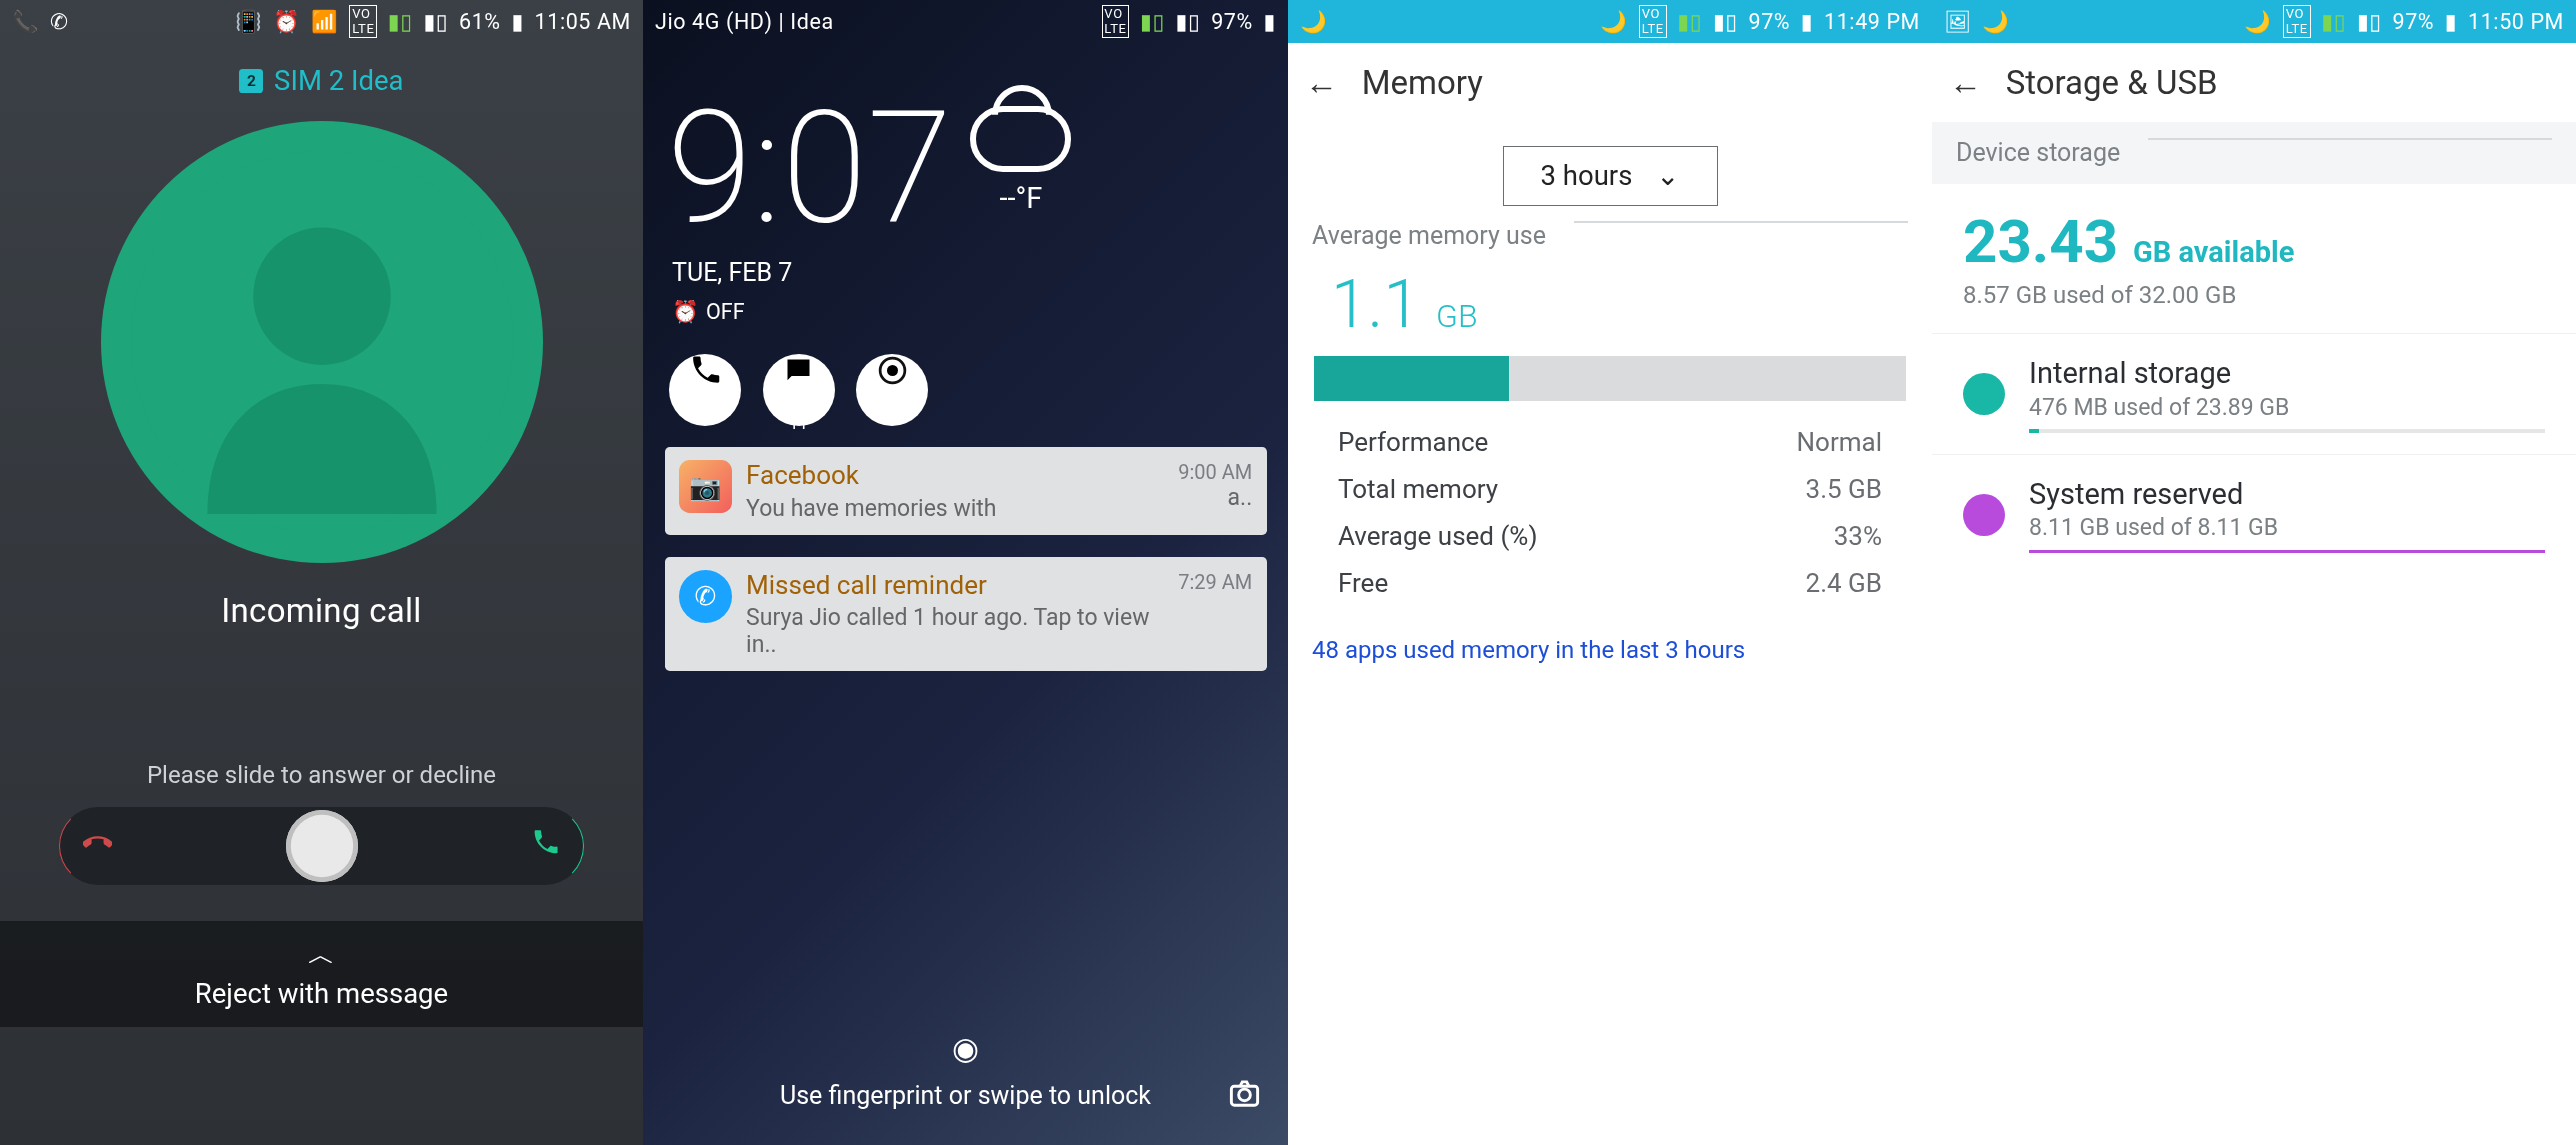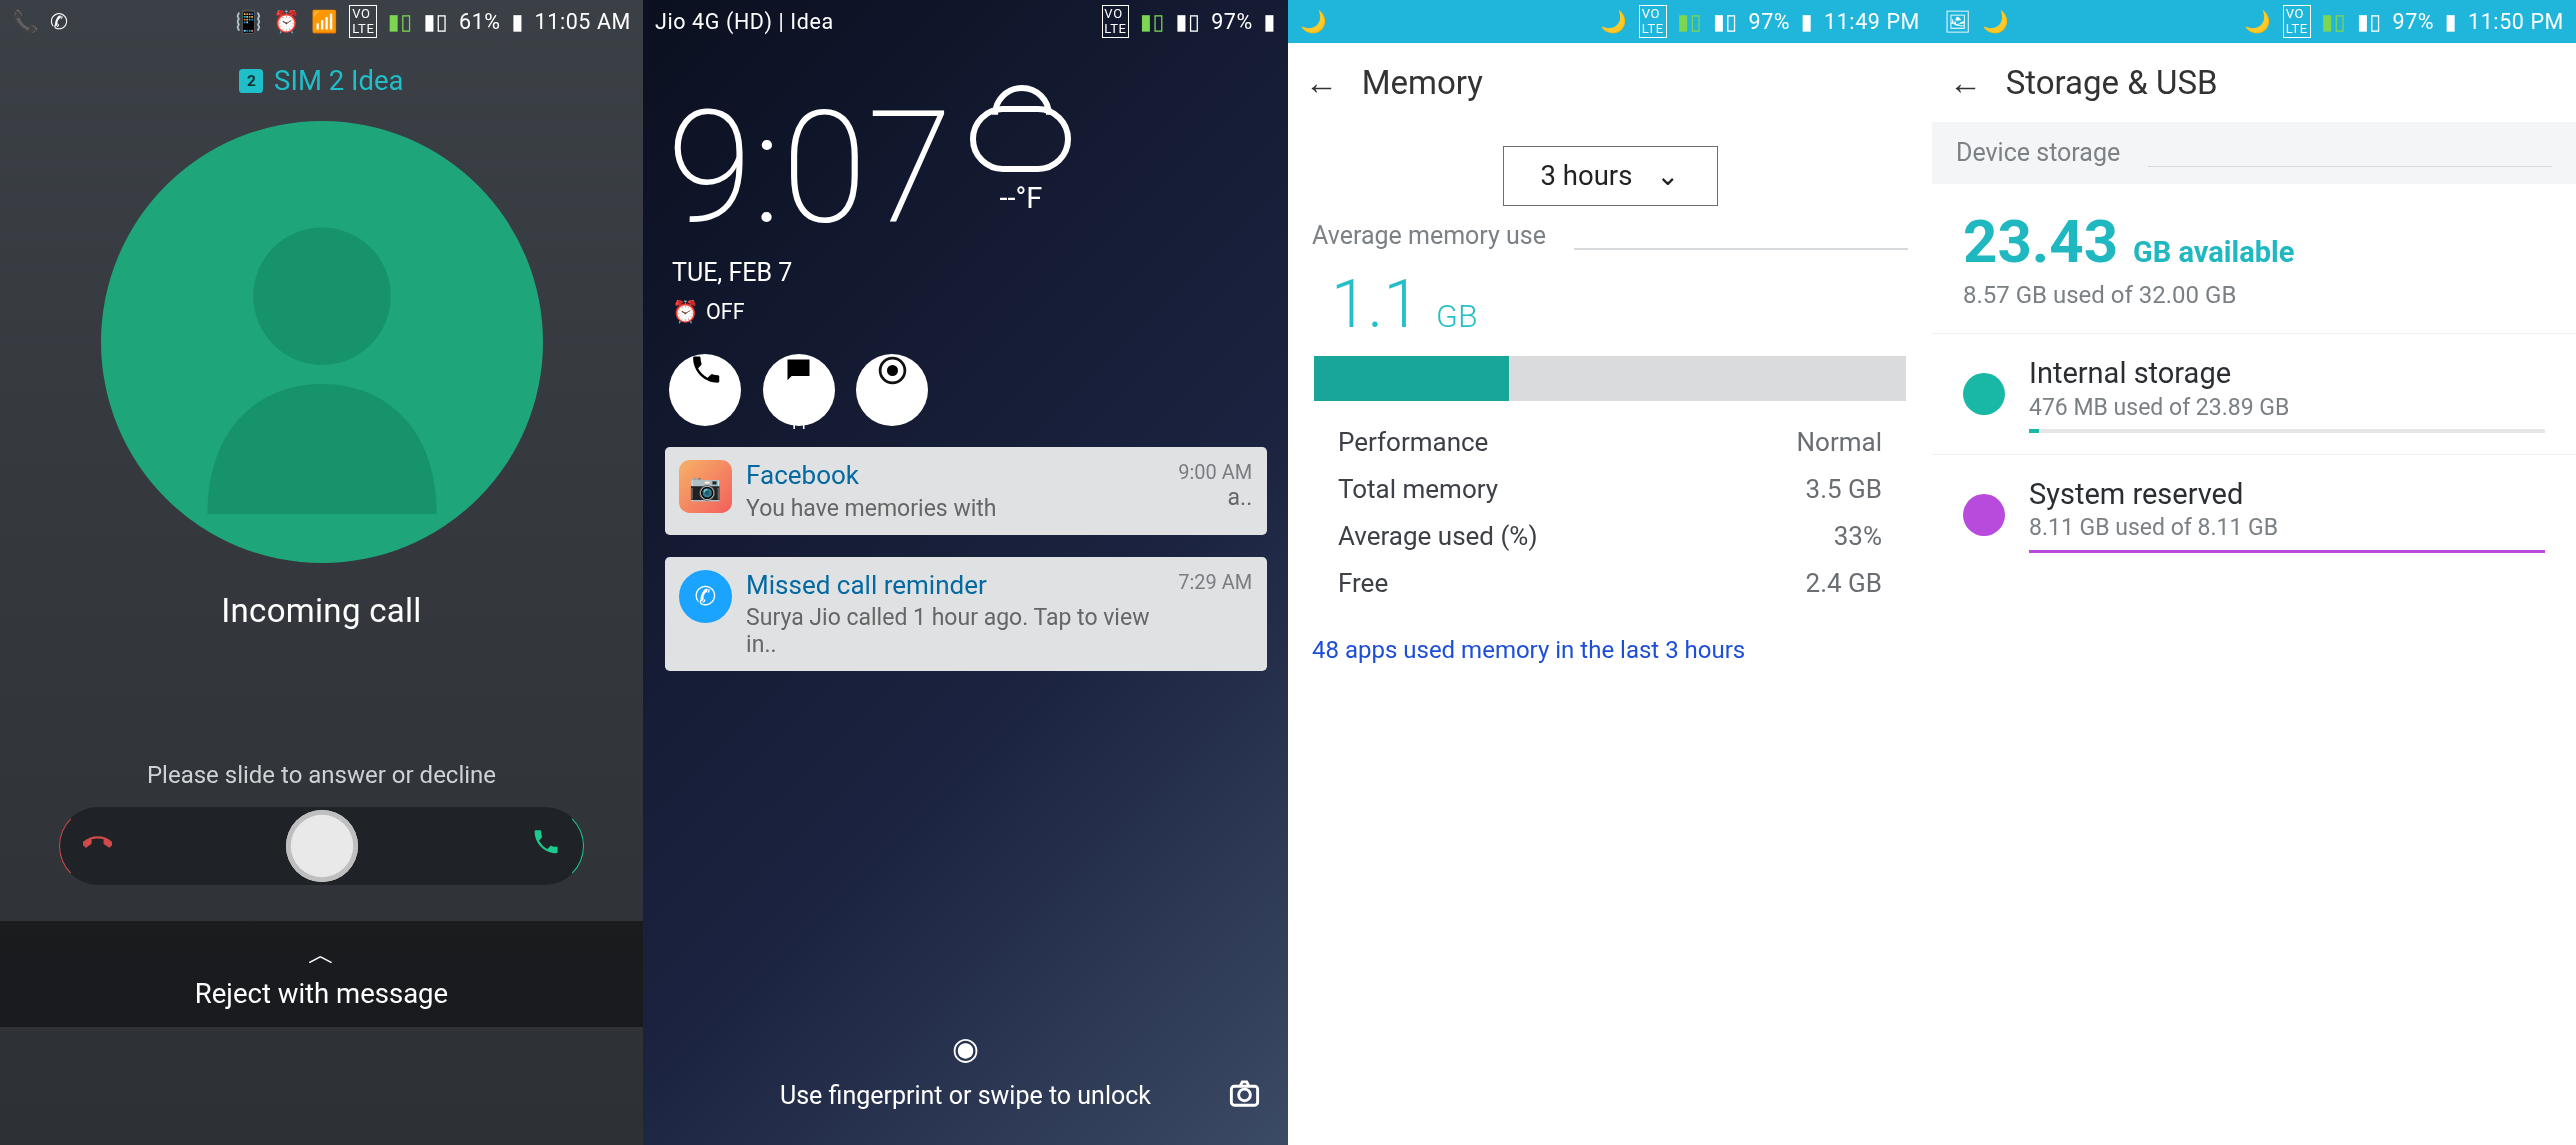--- a/index.html
+++ b/index.html
@@ -39,30 +39,30 @@
 .alarm{font-size:21.5px;display:flex;align-items:center;gap:7.2px}
 .shortcuts{display:flex;gap:21.5px;margin:30px 0 0 26px}
 .sc{width:72px;height:72px;border-radius:50%;background:#fff;color:#111;display:flex;align-items:flex-start;justify-content:center;position:relative}
 .sc svg{width:33px;height:33px}
 .sc-badge{position:absolute;bottom:-7.2px;left:50%;transform:translateX(-50%);font-size:16.7px;color:#fff}
 .notif{margin:21.5px 21.5px 0;background:#dfe1e3;border-radius:4.8px;padding:13px 14.3px;display:flex;gap:14.3px;align-items:flex-start}
 .notif .nicon{width:53px;height:53px;border-radius:10.7px;display:flex;align-items:center;justify-content:center;font-size:26px}
 .n1 .nicon{background:linear-gradient(135deg,#f7b267,#f25f5c)}
 .n2 .nicon{background:#1aa3ff;color:#fff;border-radius:50%}
 .notif .body{flex:1;color:#404448}
-.notif .title{font-size:26px;color:#0369a1;margin-bottom:4.8px}
+.notif .title{font-size:26px;color:#a16207;margin-bottom:4.8px}
 .notif .sub{font-size:23px;color:#666}
 .notif .time{font-size:20px;color:#7a7e82}
 .unlock{position:absolute;bottom:36px;left:0;right:0;color:#fff;text-align:center;font-size:25px}
 .unlock .fp{font-size:31px;display:block;margin-bottom:14.3px}
 .cam{position:absolute;bottom:26px;right:26px;color:#fff;font-size:35px}
 .appbar{display:flex;align-items:center;gap:24px;padding:20px 16.7px;font-size:33px;color:#333}
 .appbar .back{font-size:33px}
 .dropdown{width:215px;height:60px;border:1.8px solid #6a6e72;margin:24px auto 15.5px;display:flex;align-items:center;justify-content:center;gap:24px;font-size:27.5px;color:#222}
-.section-hdr{display:flex;align-items:flex-end;gap:28px;padding:0 24px;color:#7c8186;font-size:25px}
+.section-hdr{display:flex;align-items:flex-start;gap:28px;padding:0 24px;color:#7c8186;font-size:25px}
 .section-hdr .line{flex:1;height:1.8px;background:#d7dadd}
 .mem-val{color:#27bfc7;font-size:66px;font-weight:300;margin:15.5px 0 0 43px}
 .mem-val .unit{font-size:32px}
 .bar{height:45px;margin:13px 26px 0;background:#d9dbdd;position:relative}
 .bar .fill{position:absolute;left:0;top:0;bottom:0;background:#19a69a}
 .kv{display:flex;justify-content:space-between;padding:8.4px 50px;font-size:26px;color:#3d4146}
 .kv .v{color:#6a6e72}
 .apps-sec{padding:24px 24px 0}
 .apps-sec .t{font-size:29px;color:#2f3337}
 .apps-sec .s{font-size:24px;color:#1d4ed8;margin-top:6px}

